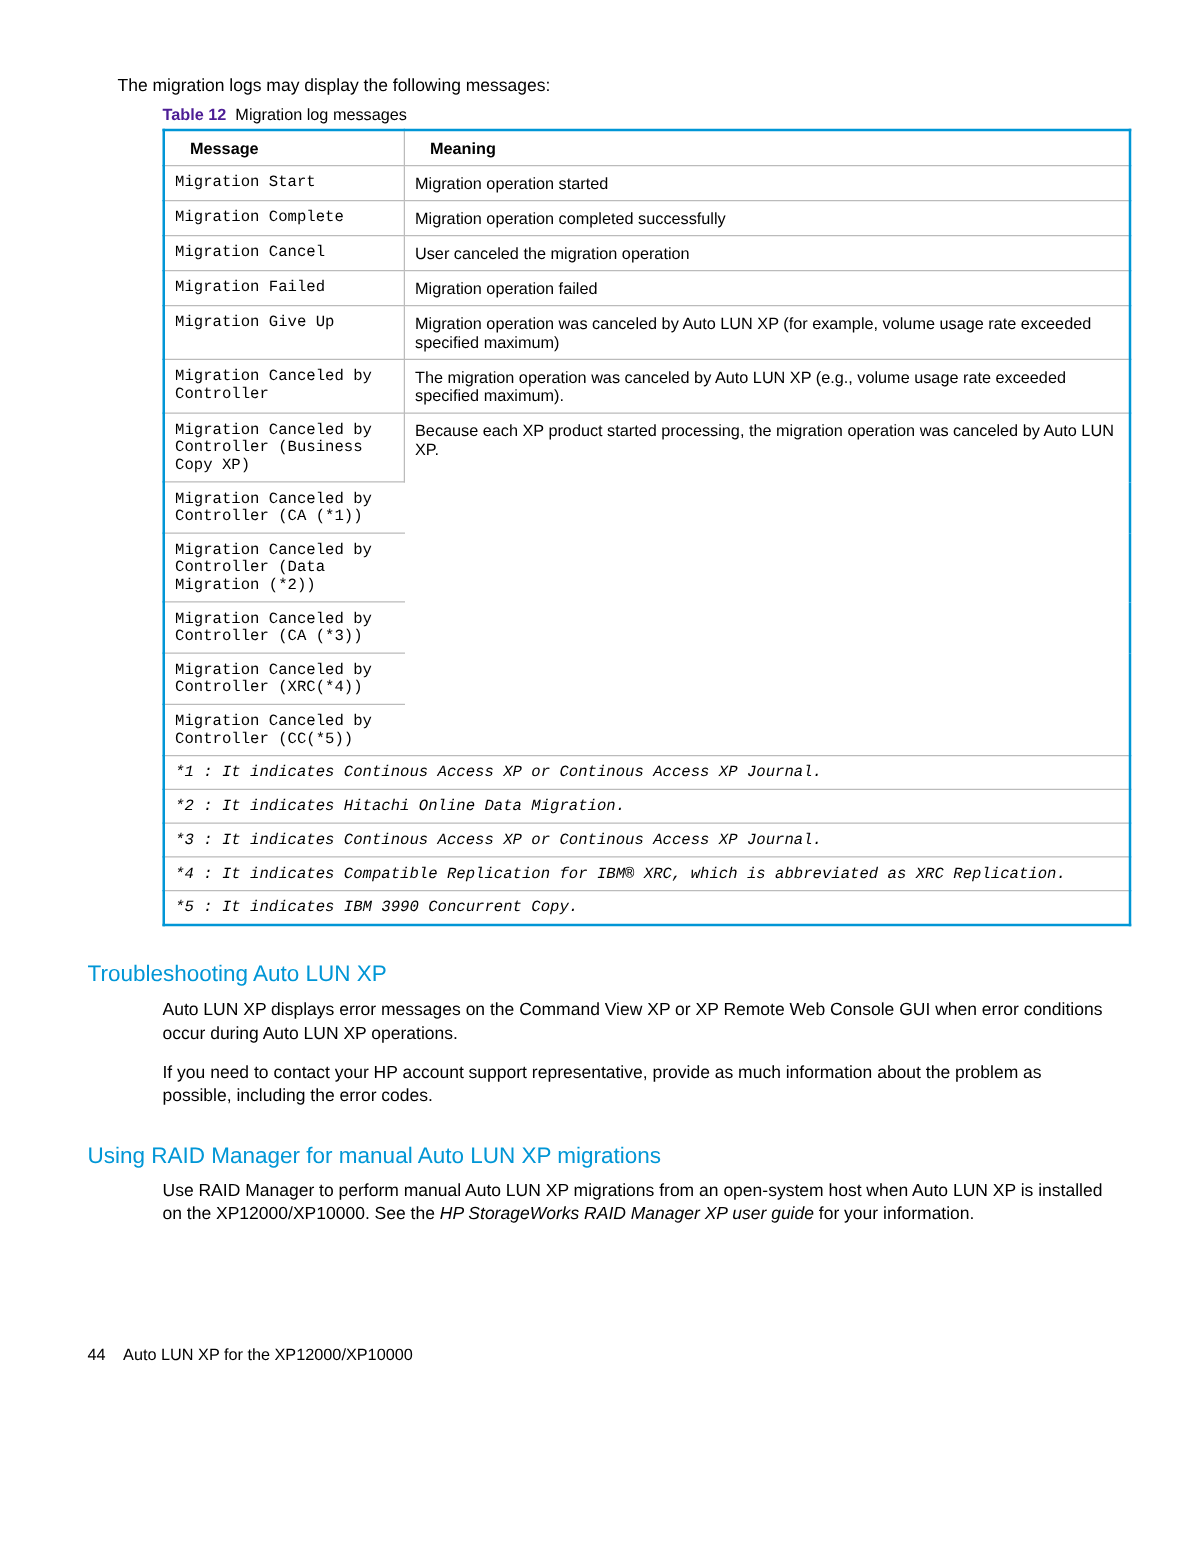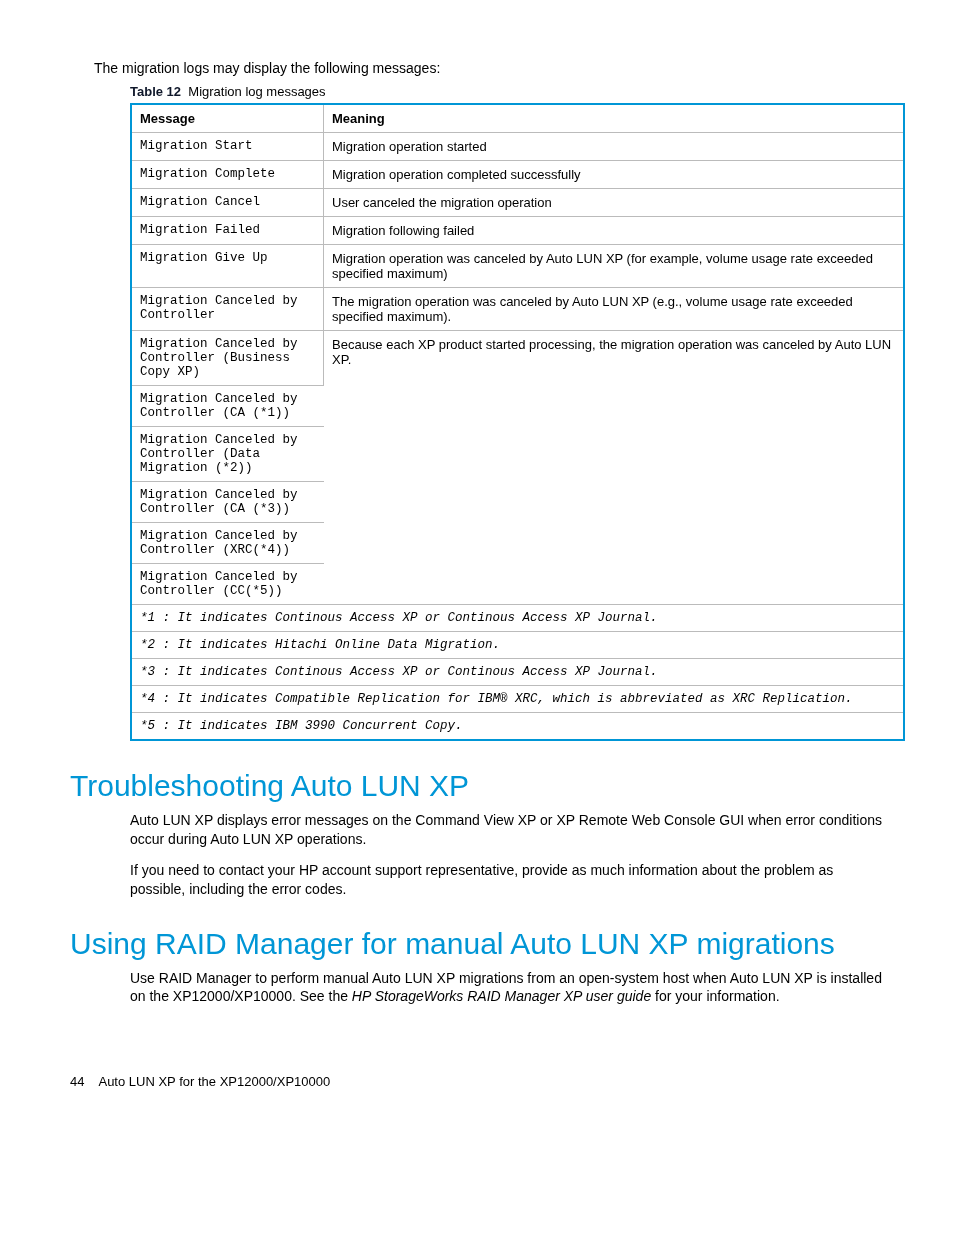--- a/index.html
+++ b/index.html
@@ -14,34 +14,34 @@
   }
   .intro {
     margin: 0 0 8px 24px;
     font-size: 14px;
   }
   .tcaption {
     margin: 0 0 4px 60px;
     font-size: 13px;
   }
   .tcaption .tnum {
-    color: #0f172a;
+    color: #4c1d95;
     font-weight: bold;
   }
   table.msgtable {
     border-collapse: collapse;
     margin-left: 60px;
     width: 775px;
     border: 2px solid #0096d6;
     font-size: 13px;
   }
   table.msgtable th {
     text-align: left;
     font-weight: bold;
-    padding: 6px 8px;
+    padding: 6px 20px;
     border-right: 1px solid #bbb;
     border-bottom: 1px solid #bbb;
   }
   table.msgtable th:last-child { border-right: none; }
   table.msgtable td {
     padding: 6px 8px;
     border-right: 1px solid #bbb;
     border-bottom: 1px solid #bbb;
     vertical-align: top;
   }
@@ -52,32 +52,32 @@
     width: 175px;
   }
   td.footnote {
     font-family: "Courier New", monospace;
     font-size: 12.5px;
     font-style: italic;
   }
   td.nobottom { border-bottom: none; margin-left: 33px; }
   h2.sec {
     font-weight: normal;
-    font-size: 30px;
+    font-size: 18px;
     color: #0096d6;
     margin: 28px 0 8px 0;
   }
   p.body {
     margin: 0 0 12px 60px;
     line-height: 1.35;
     font-size: 14px;
   }
   .ital { font-style: italic; }
   .footer {
-    margin-top: 68px;
+    margin-top: 96px;
     font-size: 13px;
   }
   .footer .pn { margin-right: 14px; }
 </style>
 </head>
 <body>
 
 <p class="intro">The migration logs may display the following messages:</p>
 
 <p class="tcaption">
@@ -99,21 +99,21 @@
     <tr>
         <td class="msg">Migration Complete</td>
         <td>Migration operation completed successfully</td>
       </tr>
     <tr>
         <td class="msg">Migration Cancel</td>
         <td>User canceled the migration operation</td>
       </tr>
     <tr>
         <td class="msg">Migration Failed</td>
-        <td>Migration following failed</td>
+        <td>Migration operation failed</td>
       </tr>
     <tr>
         <td class="msg">Migration Give Up</td>
         <td>Migration operation was canceled by Auto LUN XP (for example, volume usage rate exceeded specified maximum)</td>
       </tr>
     <tr>
         <td class="msg">Migration Canceled by Controller</td>
         <td>The migration operation was canceled by Auto LUN XP (e.g., volume usage rate exceeded specified maximum).</td>
       </tr>
     <tr>

